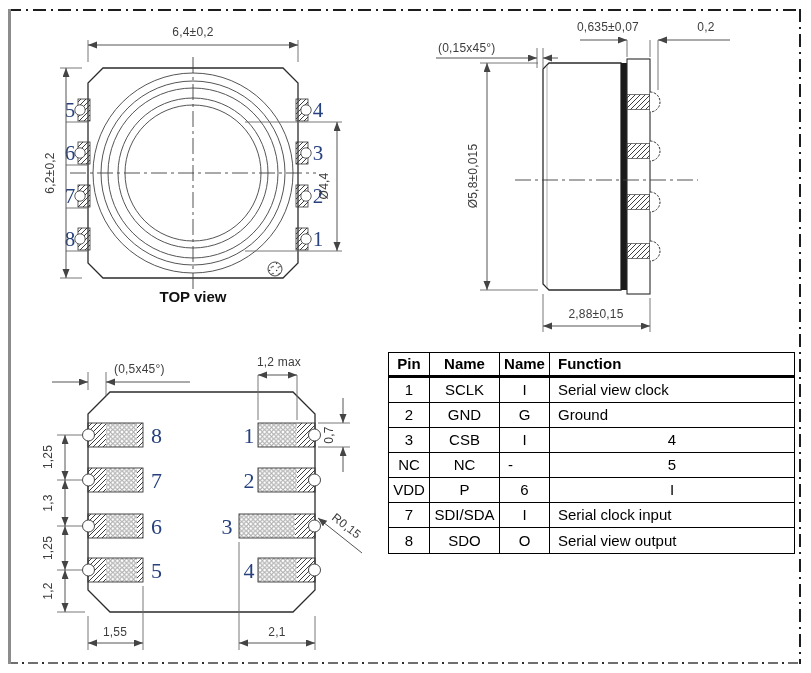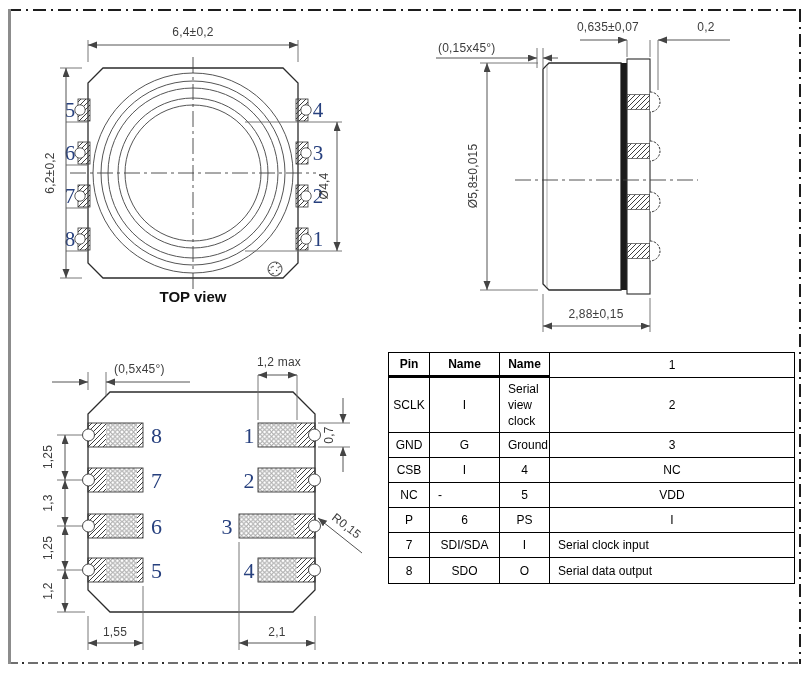--- a/index.html
+++ b/index.html
@@ -21,21 +21,21 @@
   .pin-num-b{font-family:"Liberation Serif",serif;font-size:22px;fill:#27407e;}
   .caption{font-size:15px;font-weight:bold;fill:#111;}
   .thin{stroke:#555;stroke-width:1;fill:none;}
   .ext{stroke:#6a6a6a;stroke-width:0.9;fill:none;}
   .cl{stroke:#3f3f3f;stroke-width:0.9;fill:none;stroke-dasharray:16 4 3 4;}
   .outline{fill:#fff;stroke:#2b2b2b;stroke-width:1.3;}
 
   
   .ptable{position:absolute;left:388px;top:352px;width:405px;display:grid;
     grid-template-columns:41px 70px 50px 1fr;border:1.6px solid #000;background:#fff;
-    font-size:12px;color:#000;}
+    font-size:15px;color:#000;}
   .tc{border-right:1px solid #000;border-bottom:1px solid #000;min-height:25px;
     display:flex;align-items:center;justify-content:center;line-height:16px;padding:3px 2px;box-sizing:border-box;}
   .tc.fn{justify-content:flex-start;text-align:left;padding:3px 8px;}
   .tc.th{border-bottom:3.5px solid #000;font-weight:bold;}
   .tc:nth-child(4n){border-right:none;}
   .ptable .tc:nth-last-child(-n+4){border-bottom:none;}
 </style>
 </head>
 <body>
 
@@ -330,20 +330,21 @@
     <g>
       <line x1="288" y1="178" x2="332" y2="213" class="thin" marker-start="url(#ah3)"></line>
       <text class="dim" text-anchor="start" transform="translate(301,179) rotate(38)">R0,15</text>
     </g>
   </svg>
 
   <div class="ptable">
     <div class="tc th">Pin</div>
     <div class="tc th">Name</div>
     <div class="tc th">Name</div>
+    <div class="tc th fn">Function</div>
 
     <div class="tc">1</div>
     <div class="tc">SCLK</div>
     <div class="tc">I</div>
     <div class="tc fn">Serial view clock</div>
 
     <div class="tc">2</div>
     <div class="tc">GND</div>
     <div class="tc">G</div>
     <div class="tc fn">Ground</div>
@@ -355,26 +356,25 @@
     <div class="tc">4</div>
     <div class="tc">NC</div>
     <div class="tc">NC</div>
     <div class="tc fn">-</div>
 
     <div class="tc">5</div>
     <div class="tc">VDD</div>
     <div class="tc">P</div>
 
     <div class="tc">6</div>
-    <div class="tc">PS</div>
     <div class="tc">I</div>
 
     <div class="tc">7</div>
     <div class="tc">SDI/SDA</div>
     <div class="tc">I</div>
     <div class="tc fn">Serial clock input</div>
 
     <div class="tc">8</div>
     <div class="tc">SDO</div>
     <div class="tc">O</div>
-    <div class="tc fn">Serial data output</div>
+    <div class="tc fn">Serial view output</div>
   </div>
 </div>
 
 </body></html>

